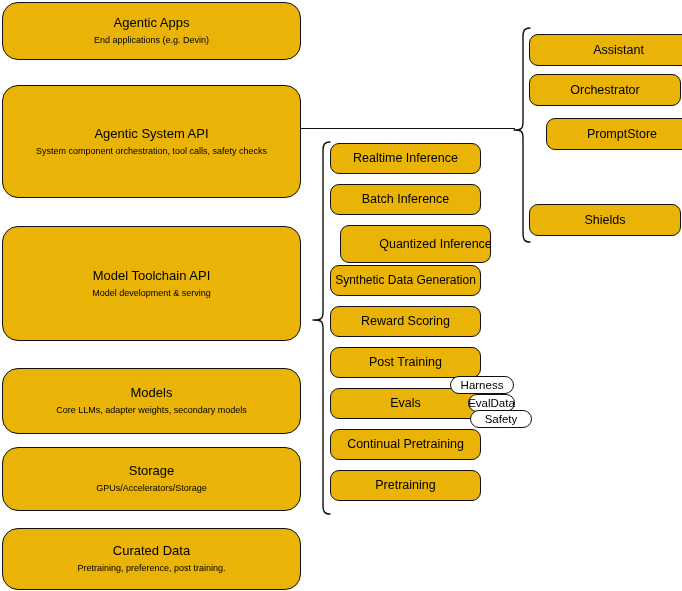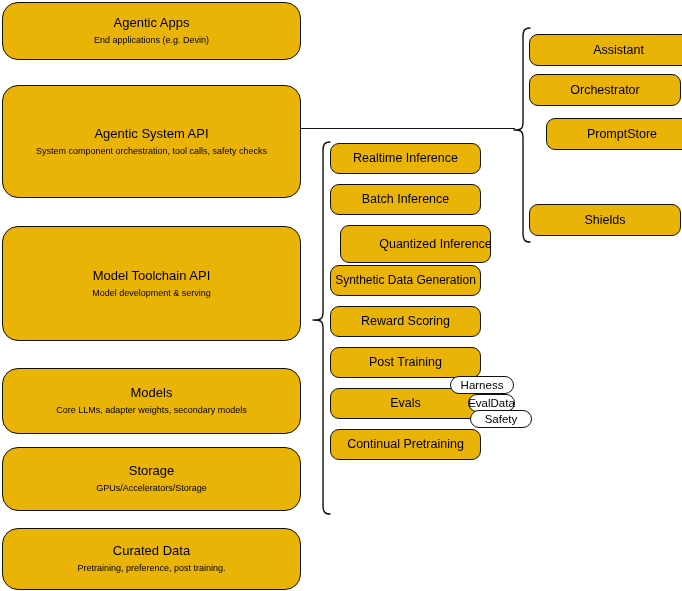--- a/index.html
+++ b/index.html
@@ -181,20 +181,23 @@
   </div>
   <div class="node chip" style="left:330px; top:347px; width:151px; height:31px;">
     <div class="title">Post Training</div>
   </div>
   <div class="node chip" style="left:330px; top:388px; width:151px; height:31px;">
     <div class="title">Evals</div>
   </div>
   <div class="node chip" style="left:330px; top:429px; width:151px; height:31px;">
     <div class="title">Continual Pretraining</div>
   </div>
+  <div class="node chip" style="left:330px; top:470px; width:151px; height:31px;">
+    <div class="title">Pretraining</div>
+  </div>
 
   <div class="pill" style="left:450px; top:376px; width:64px; height:18px;">
     <span>Harness</span>
   </div>
   <div class="pill" style="left:468px; top:394px; width:47px; height:18px;">
     <span>EvalData</span>
   </div>
   <div class="pill" style="left:470px; top:410px; width:62px; height:18px;">
     <span>Safety</span>
   </div>

